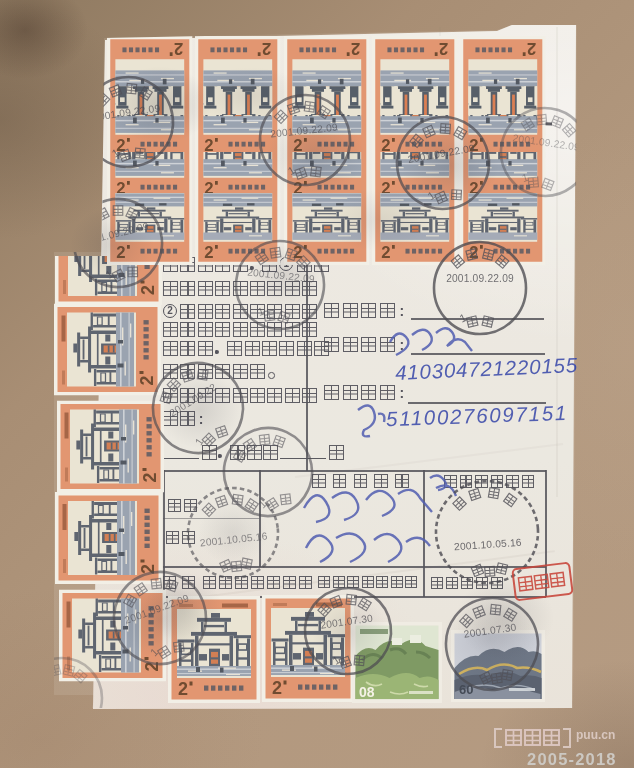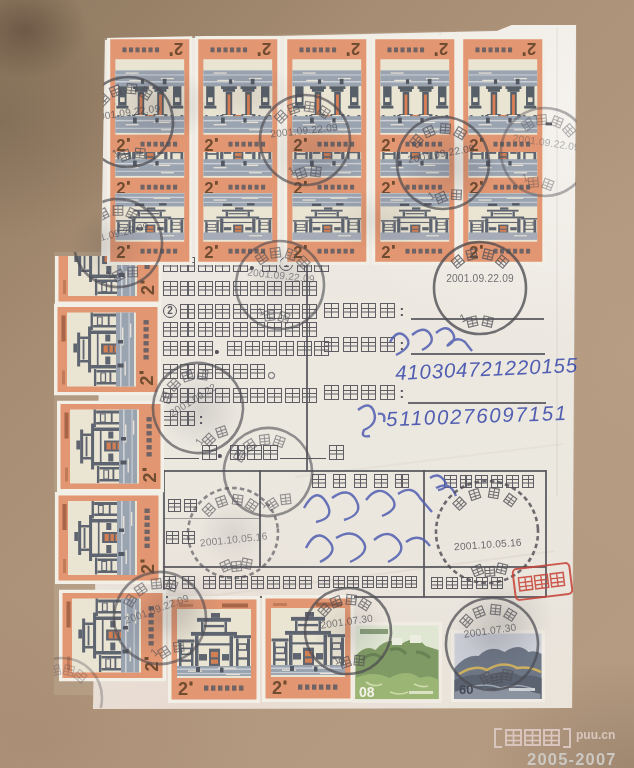--- a/index.html
+++ b/index.html
@@ -1096,13 +1096,13 @@
       <g opacity="1.0">
         <rect x="20" y="2" width="15" height="15" fill="none" stroke="#dcc6c0" stroke-width="1.9"></rect>
         <path d="M20,7.7 h15 M20,12.5 h15 M27.5,2 v15" stroke="#dcc6c0" stroke-width="1.71" fill="none"></path>
       </g>
       <g opacity="1.0">
         <rect x="39" y="2" width="15" height="15" fill="none" stroke="#dcc6c0" stroke-width="1.9"></rect>
         <path d="M39,7.7 h15 M39,12.5 h15 M46.5,2 v15" stroke="#dcc6c0" stroke-width="1.71" fill="none"></path>
       </g>
     </svg><span style="display:inline-block;width:6px;height:16px;border:2.2px solid #d8c6be;border-left:none;margin:0 5px 0 2px;vertical-align:top"></span>puu.cn</div>
 
-<div style="position:absolute;left:527px;top:750px;color:#ccc8c2;font-size:16.5px;font-weight:bold;letter-spacing:1.2px">2005-2007</div>
+<div style="position:absolute;left:527px;top:750px;color:#ccc8c2;font-size:16.5px;font-weight:bold;letter-spacing:1.2px">2005-2018</div>
 
 </body></html>

